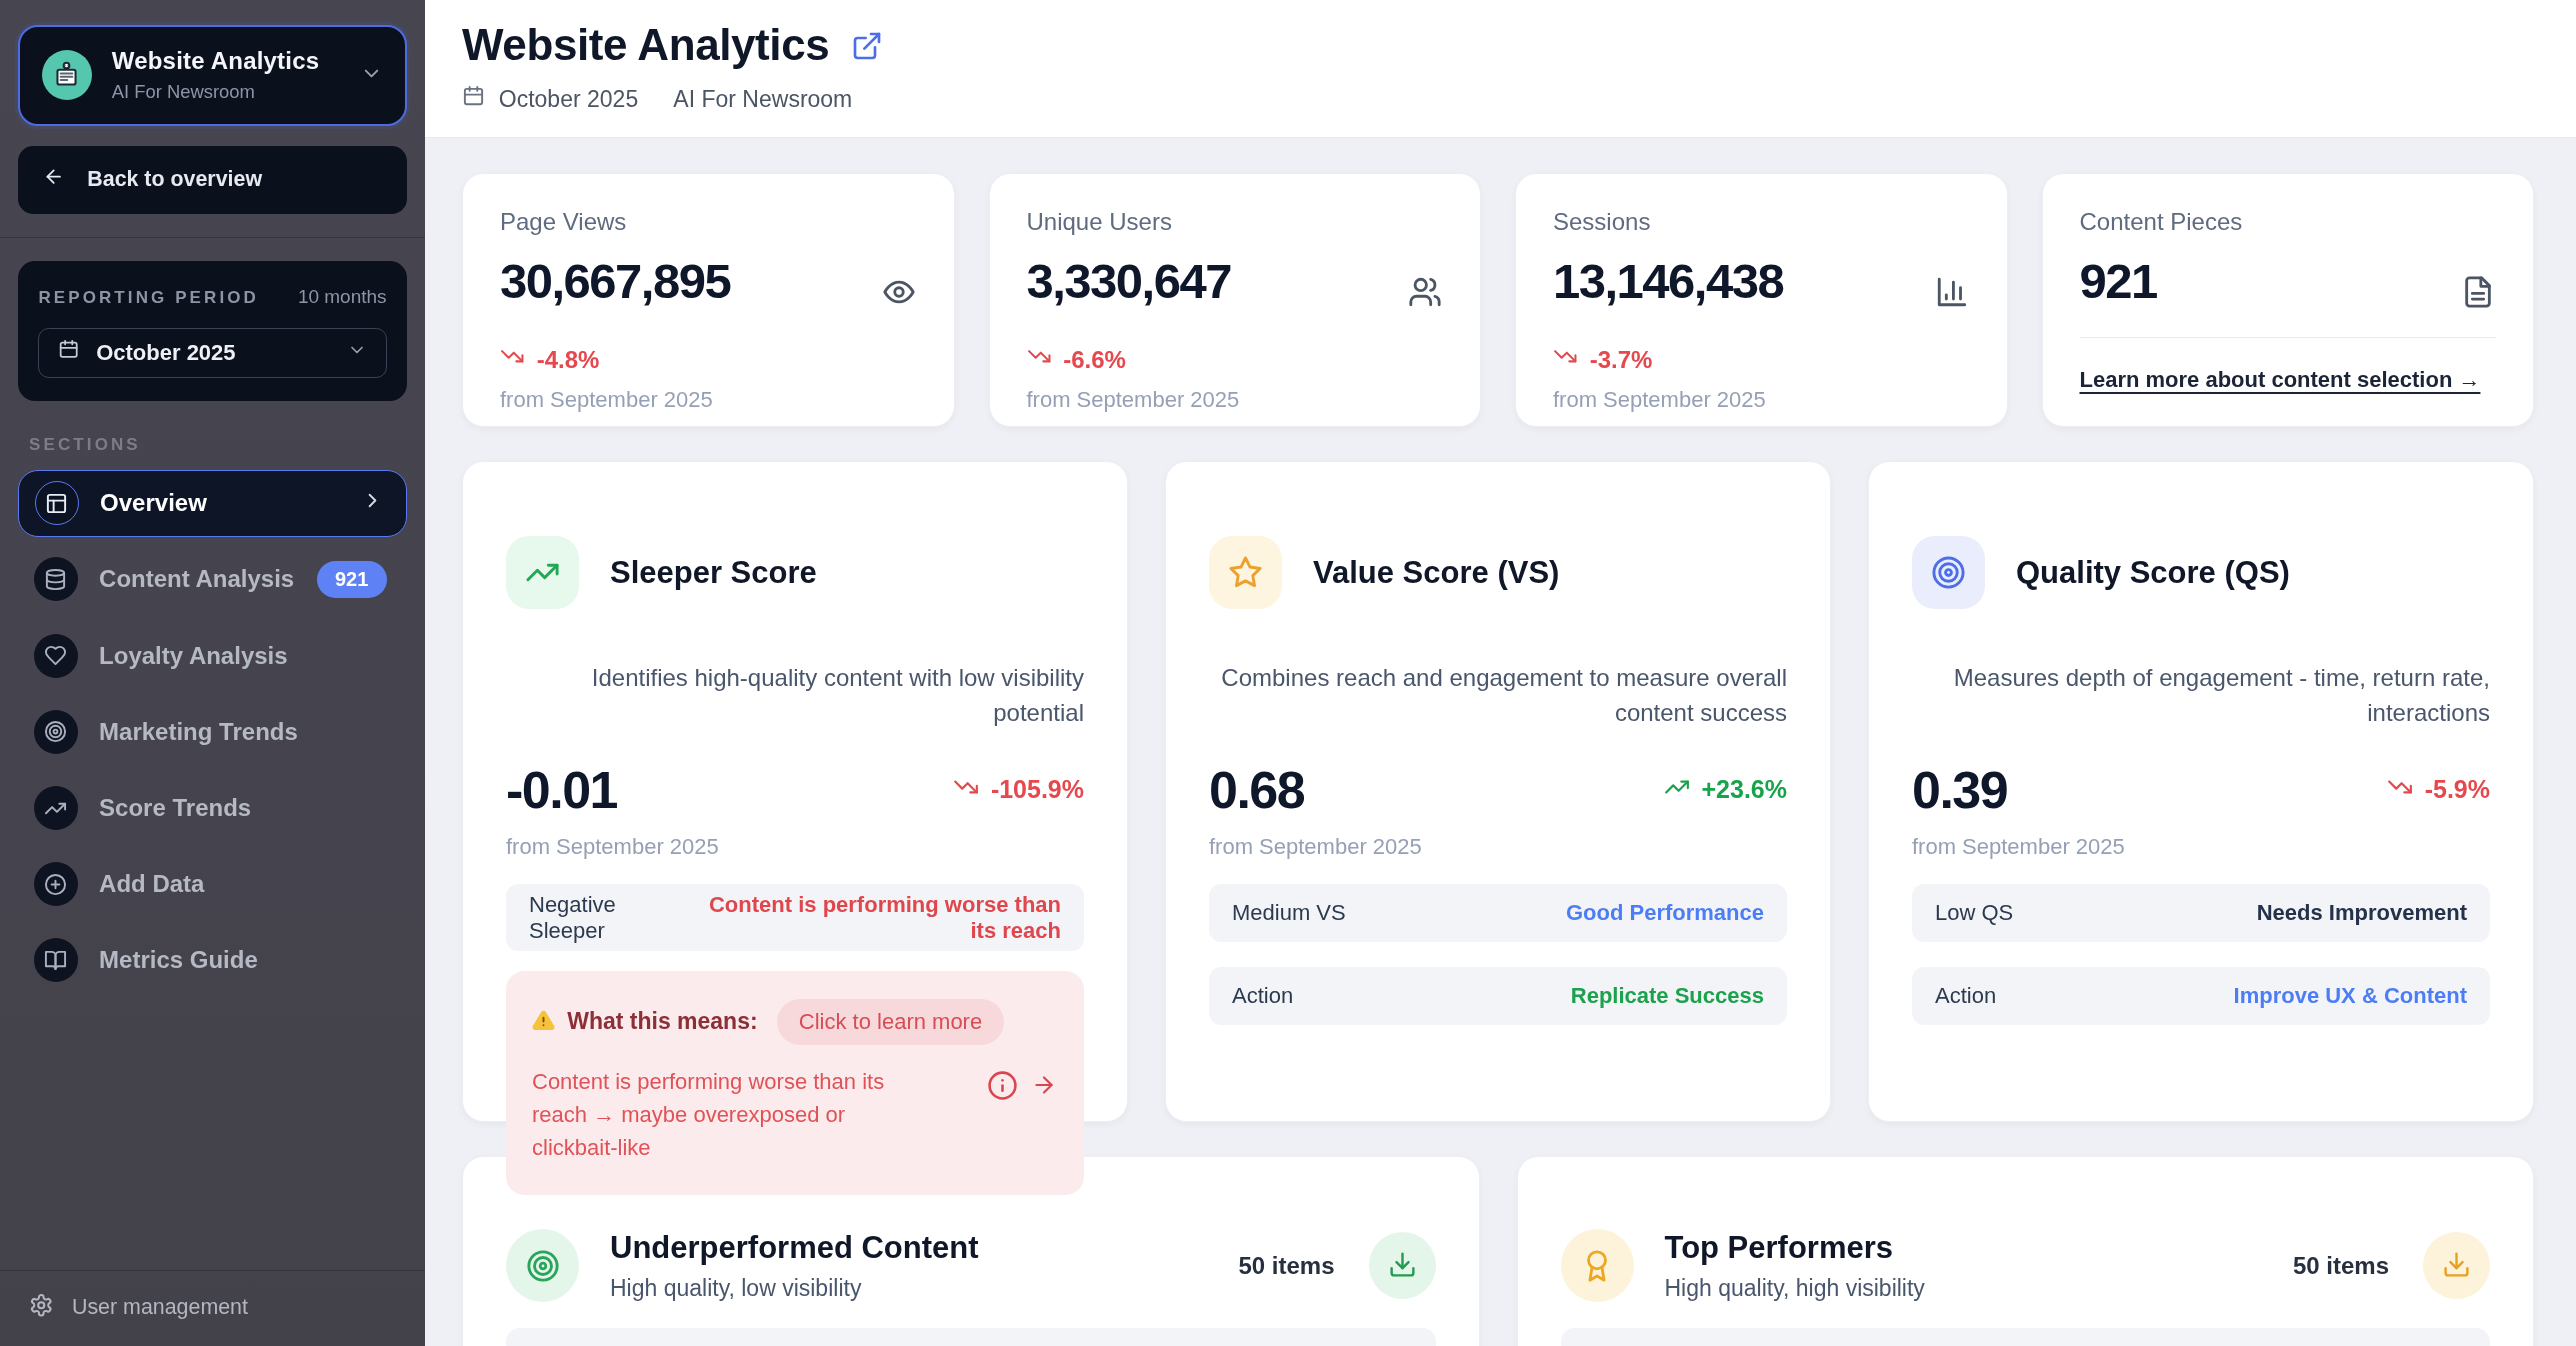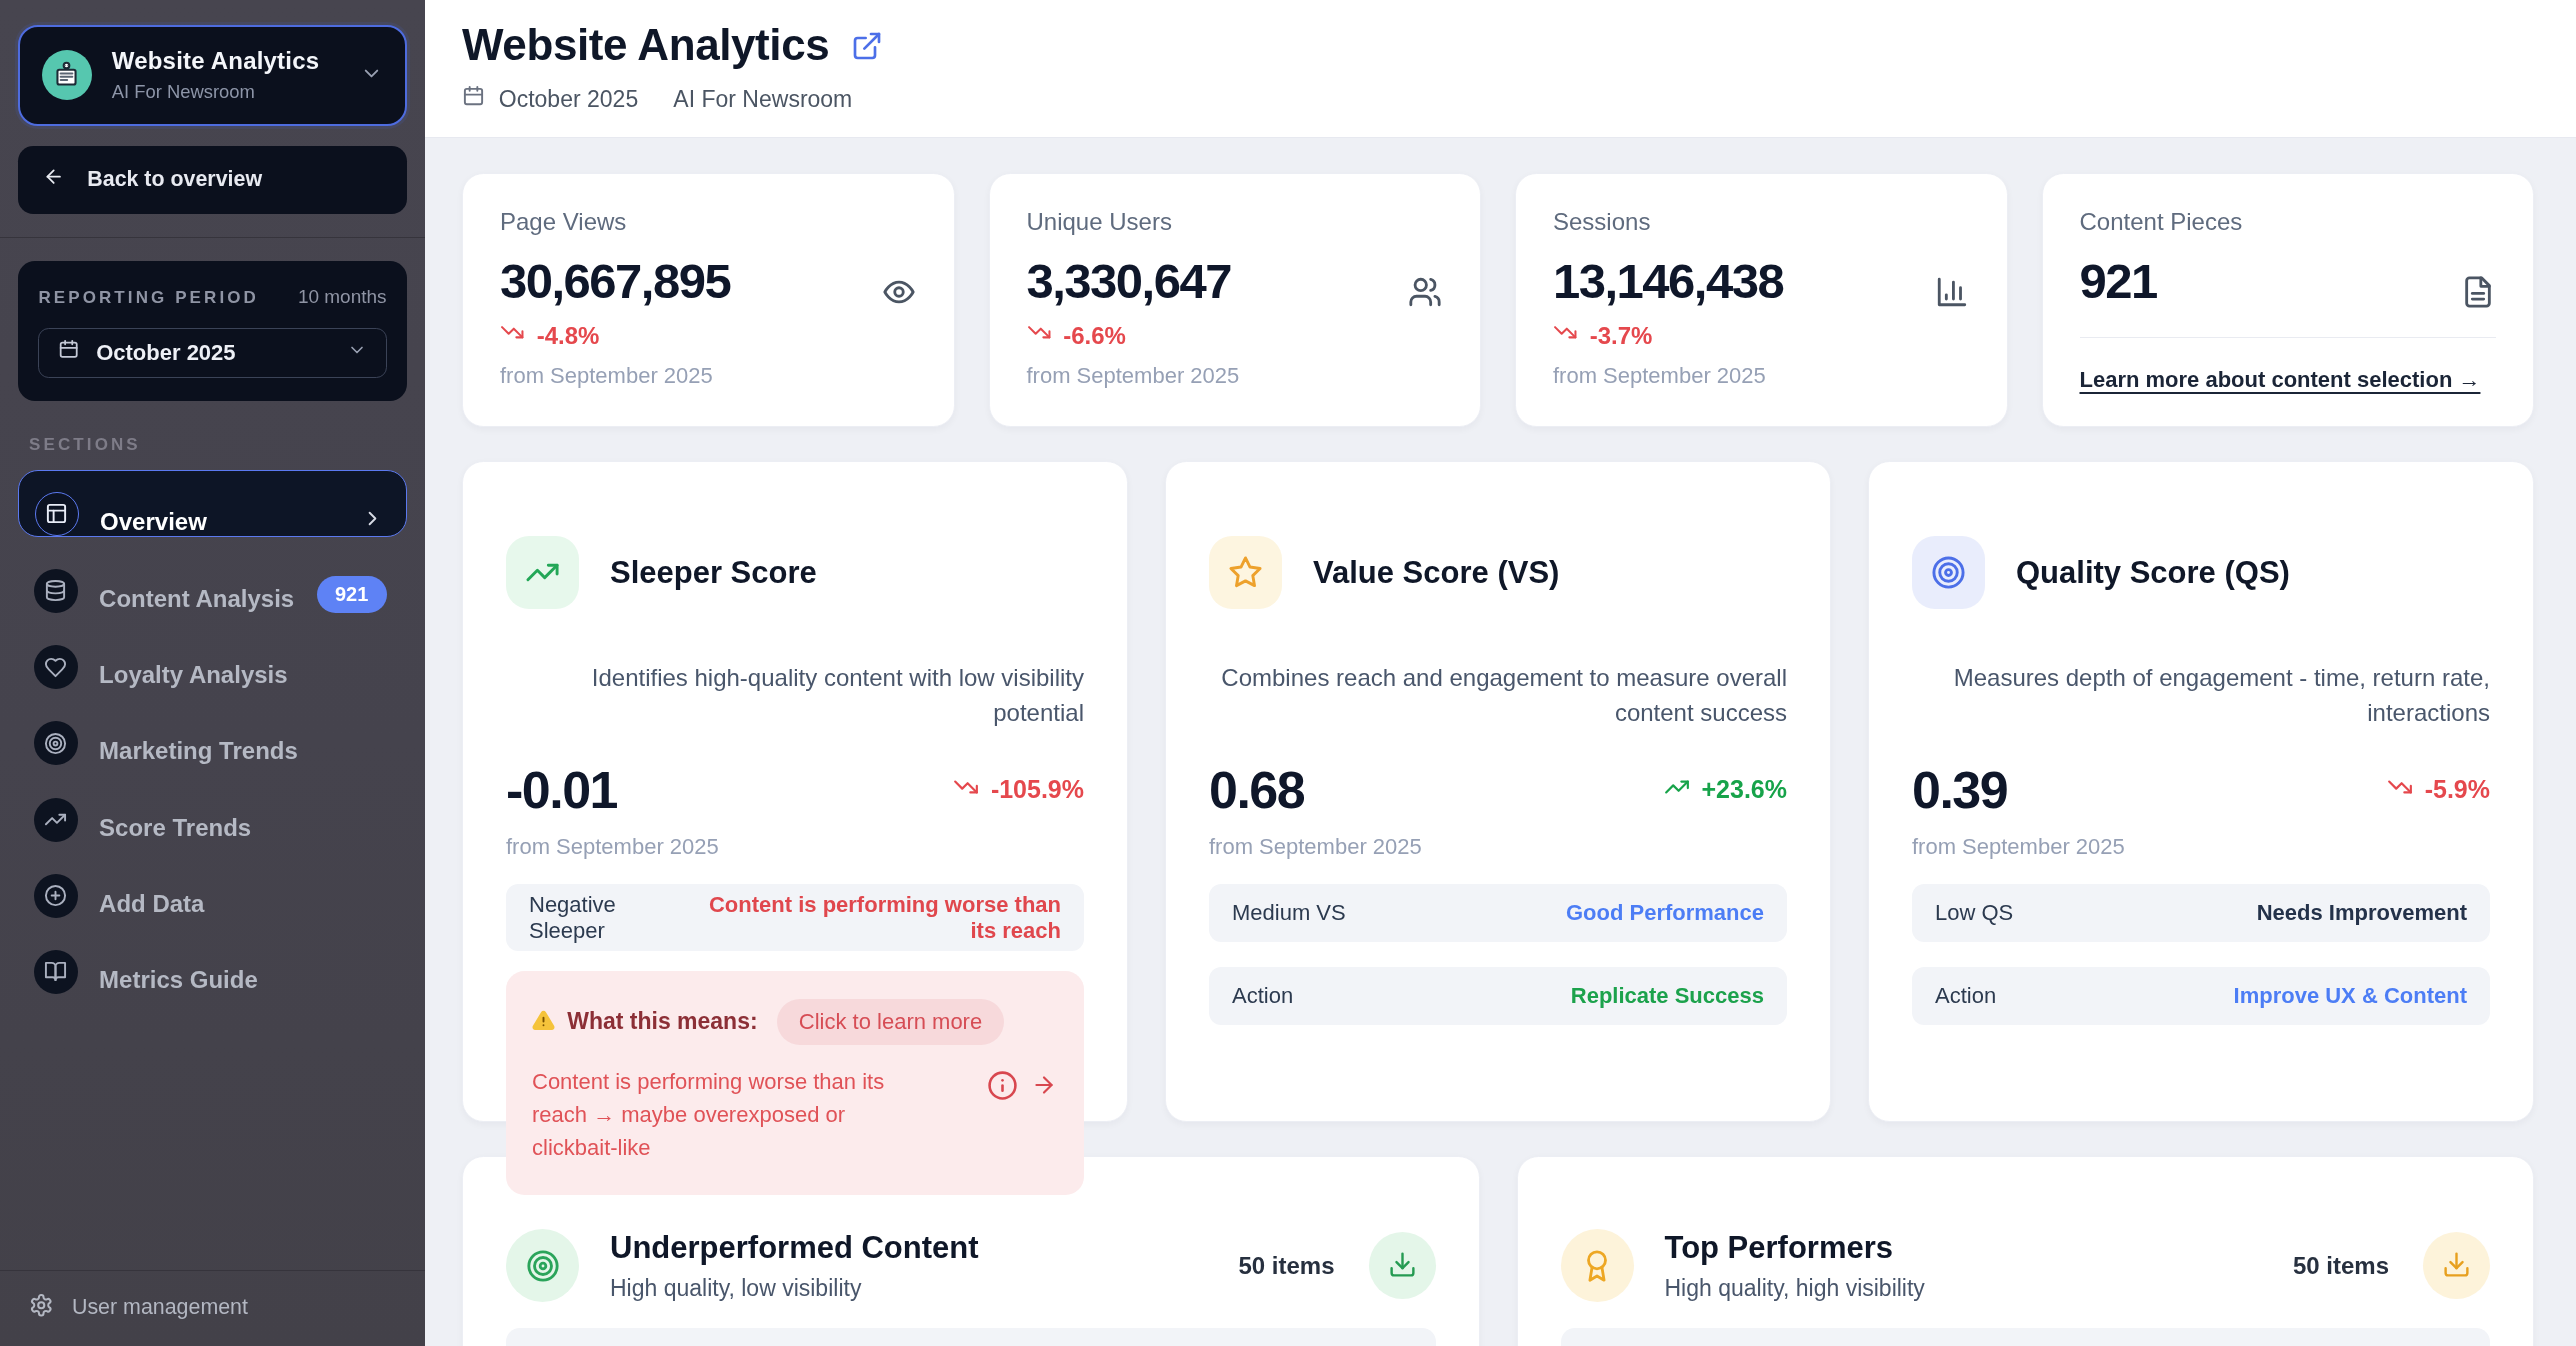--- a/index.html
+++ b/index.html
@@ -45,21 +45,21 @@
     display:flex; align-items:center; gap:17px; padding:0 18.4px;
     color:#eef0f6; font-size:22px; font-weight:600; cursor:pointer;
   }
   .cal-ic { color:#c4c9d7; }
   .period-chev { margin-left:auto; color:#99a0b2; }
 
   .sections-label { margin:34px 0 15.3px 10.7px; font-size:17px; font-weight:bold; letter-spacing:3.1px; color:#7e7c88; }
 
   .nav { display:flex; flex-direction:column; }
   .nav-item {
-    height:67px; border-radius:20px; display:flex; align-items:flex-end; gap:21.4px;
+    height:67px; border-radius:20px; display:flex; align-items:center; gap:21.4px;
     padding:0 15.3px; margin-bottom:9.2px; color:#b5b9c4; font-size:24px; font-weight:600; cursor:pointer;
   }
   .nav-item.active { background:#0d1526; border:1.5px solid #5b79f0; color:#ffffff; }
   .nav-ico {
     width:44px; height:44px; min-width:44px; border-radius:50%; background:#0d1320;
     display:grid; place-items:center; color:#aab0bf;
   }
   .nav-item.active .nav-ico { border:1.5px solid #5b79f0; color:#e9edf8; background:#0b1222; }
   .nav-chev { margin-left:auto; color:#d6dae4; margin-right:6.1px; }
   .nav-badge {
@@ -85,21 +85,21 @@
   
   .stats-grid { display:grid; grid-template-columns:repeat(4,1fr); gap:34px; }
   .card {
     background:#fff; border:1.5px solid #eceef4; border-radius:21.4px;
     box-shadow:0 2.3px 7.6px rgba(16,24,40,.04);
   }
   .stat-card { position:relative; height:254px; padding:34px 37px; }
   .stat-label { font-size:24px; color:#5f6b7e; }
   .stat-value { margin-top:17px; font-size:49px; font-weight:bold; color:#0f172a; letter-spacing:-1.5px; }
   .stat-ico { position:absolute; right:38px; top:101px; color:#4b5563; }
-  .stat-change { margin-top:11px; display:flex; align-items:center; gap:12.2px; font-size:24px; font-weight:600; color:#e5484d; }
+  .stat-change { margin-top:35px; display:flex; align-items:center; gap:12.2px; font-size:24px; font-weight:600; color:#e5484d; }
   .stat-caption { margin-top:12.2px; font-size:22px; color:#96a0b5; }
   .stat-divider { margin-top:27.5px; height:1.5px; background:#e9ebf1; }
   .stat-link { display:inline-block; margin-top:29px; font-size:22px; color:#1b2537; text-decoration:underline; text-underline-offset:5.4px; font-weight:600; cursor:pointer; }
 
   
   .scores-grid { margin-top:34px; display:grid; grid-template-columns:repeat(3,1fr); gap:37px; }
   .score-card { height:661px; padding:37px 43px; }
   .score-head { display:flex; align-items:center; gap:31px; margin-top:37px; }
   .score-tile { width:73px; height:73px; min-width:73px; border-radius:23px; display:grid; place-items:center; }
   .tile-green { background:#e7f8ec; color:#23a757; }

